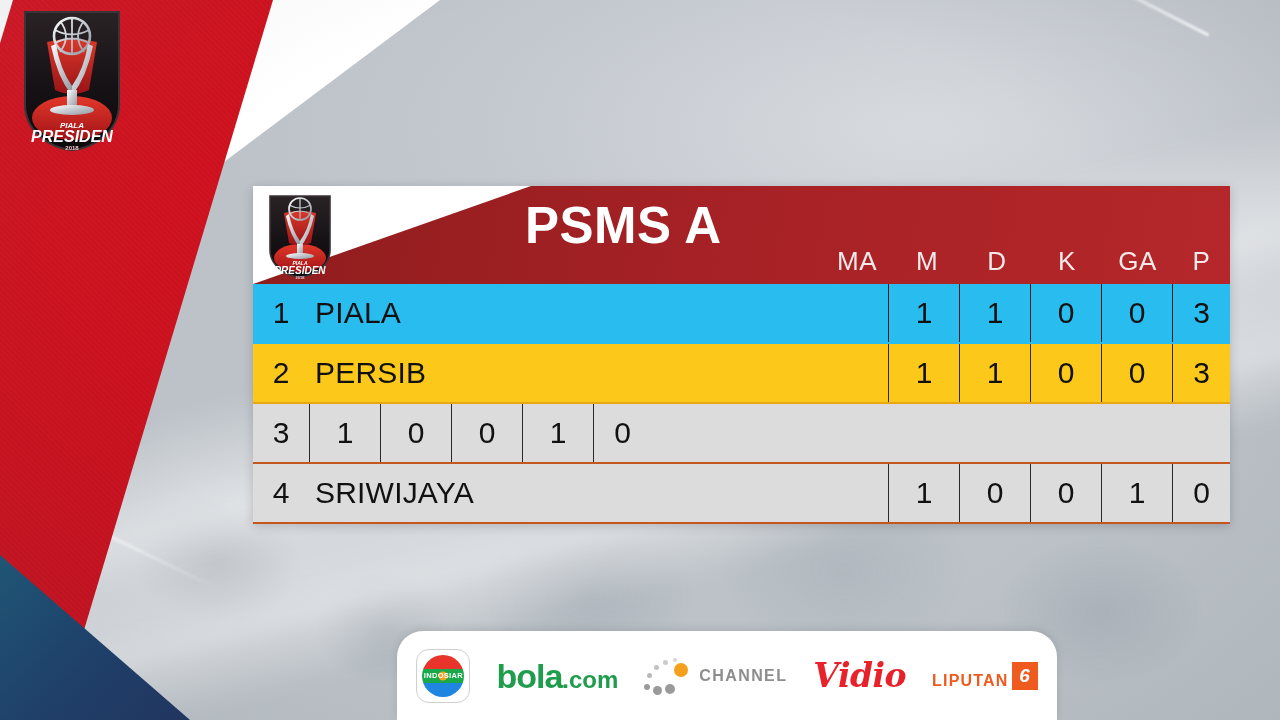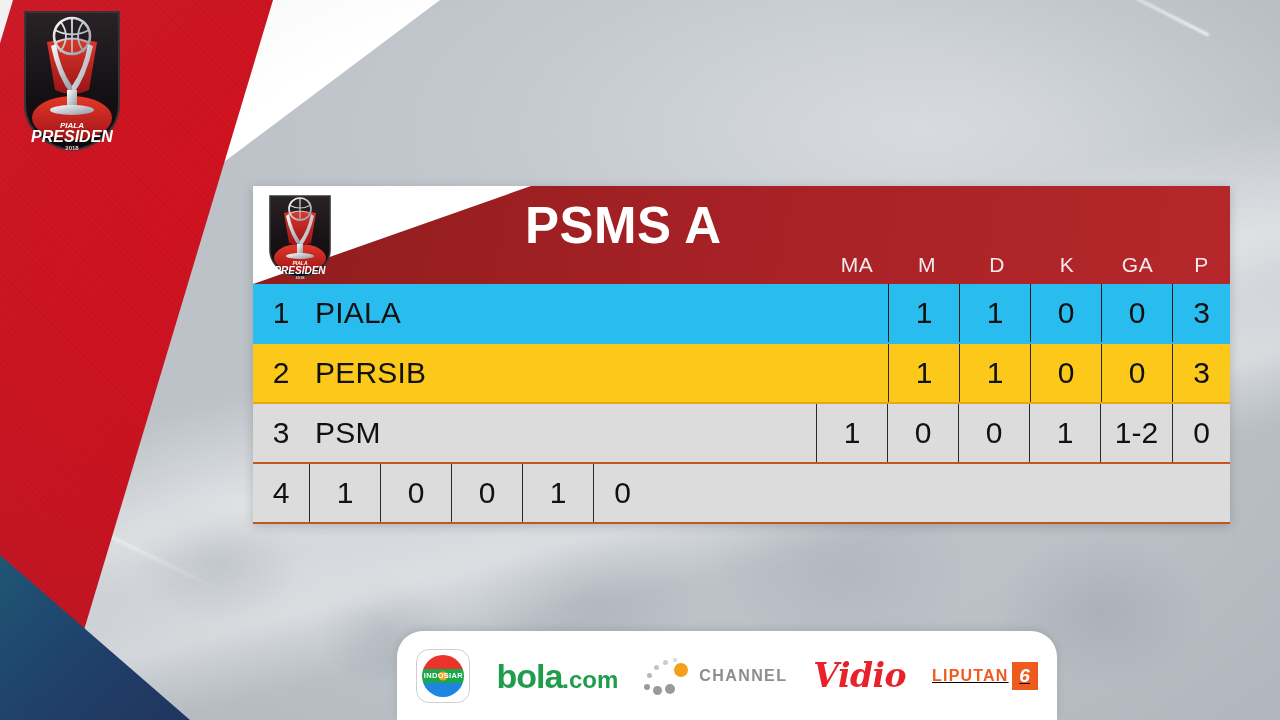--- a/index.html
+++ b/index.html
@@ -105,21 +105,21 @@
   .hdr-logo{position:absolute;left:12px;top:6px;width:70px;height:88px;}
   .hdr-title{
     position:absolute;left:272px;top:14px;width:330px;
     color:#ffffff;font-size:51px;font-weight:bold;letter-spacing:.5px;
     line-height:1;white-space:nowrap;
   }
   .hdr-cols{
     position:absolute;right:0;bottom:7px;display:flex;
   }
   .hdr-col{
-    color:#f4eaea;font-size:21px;font-weight:normal;text-align:center;
+    color:#f4eaea;font-size:26px;font-weight:normal;text-align:center;
     letter-spacing:.5px;
   }
 
   .tbl-row{
     position:relative;display:flex;align-items:stretch;height:58px;
     border-bottom:2px solid #c4561f;
   }
   .tbl-row:last-child{border-bottom:2px solid #c4561f;}
   .row-1{background:#29bcef;border-bottom-color:#29bcef;}
   .row-2{background:#fcc81a;border-bottom-color:#e8a712;}
@@ -187,21 +187,21 @@
   .ochan-orange{position:absolute;border-radius:50%;background:#f5a01c;width:14px;height:14px;right:0;top:7px;}
   .ochan-txt{font-size:16px;font-weight:bold;color:#8d8d8d;letter-spacing:1.4px;}
 
   
   .vidio{
     font-family:"DejaVu Serif", serif;font-style:italic;font-weight:bold;
     font-size:33px;color:#e8212a;letter-spacing:-.5px;line-height:1;
   }
 
   
-  .liputan{display:flex;align-items:center;gap:3px;text-decoration:underline;}
+  .liputan{display:flex;align-items:flex-end;gap:3px;}
   .liputan-txt{font-size:16px;font-weight:bold;color:#ef5a1e;letter-spacing:1.2px;}
   .liputan-six{
     width:26px;height:28px;background:#ef5a1e;color:#ffffff;
     display:flex;align-items:center;justify-content:center;
     font-size:19px;font-weight:bold;font-style:italic;
   }
 </style>
 </head>
 <body>
 
@@ -303,31 +303,30 @@
     <div class="cell-team">PERSIB</div>
     <div class="cell-num w-ma">1</div>
     <div class="cell-num w-m">1</div>
     <div class="cell-num w-d">0</div>
     <div class="cell-num w-k">0</div>
     <div class="cell-num w-p">3</div>
   </div>
 
   <div class="tbl-row row-3">
     <div class="cell-rank">3</div>
-    <div class="cell-team">PSM</div>
     <div class="cell-num w-ma">1</div>
     <div class="cell-num w-m">0</div>
     <div class="cell-num w-d">0</div>
     <div class="cell-num w-k">1</div>
-    <div class="cell-num w-ga">1-2</div>
     <div class="cell-num w-p">0</div>
   </div>
 
   <div class="tbl-row row-4">
     <div class="cell-rank">4</div>
+    <div class="cell-team">SRIWIJAYA</div>
     <div class="cell-num w-ma">1</div>
     <div class="cell-num w-m">0</div>
     <div class="cell-num w-d">0</div>
     <div class="cell-num w-k">1</div>
     <div class="cell-num w-p">0</div>
   </div>
 
 </div>
 
 <div id="sponsor-bar">

